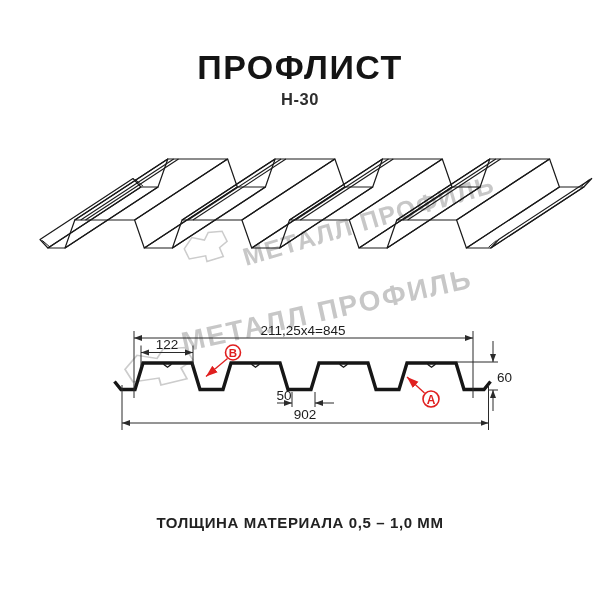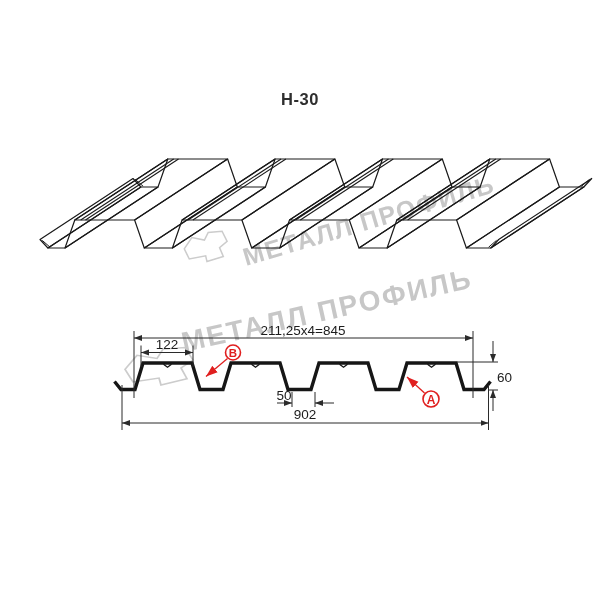--- a/index.html
+++ b/index.html
@@ -14,20 +14,21 @@
   svg{position:absolute;top:0;left:0;}
   text{font-family:"Liberation Sans",sans-serif;}
   .dimtxt{font-size:13.5px;fill:#1c1c1c;}
   .wmtxt{font-weight:bold;fill:#c7c7c7;}
 </style>
 </head>
 <body>
 
 <div class="page">
 
+  <div class="title">ПРОФЛИСТ</div>
   <div class="subtitle">Н-30</div>
 
   <svg width="600" height="600" viewBox="0 0 600 600">
     <defs>
       <marker id="arr" viewBox="0 0 8 8" refX="8" refY="4" markerWidth="8" markerHeight="8" orient="auto-start-reverse">
         <path d="M0,1 L8,4 L0,7 z" fill="#2b2b2b"></path>
       </marker>
       <marker id="arr-red" viewBox="0 0 9 8" refX="9" refY="4" markerWidth="9" markerHeight="8" orient="auto-start-reverse">
         <path d="M0,0.8 L9,4 L0,7.2 z" fill="#e01f1f"></path>
       </marker>
@@ -140,13 +141,14 @@
       <circle cx="233" cy="352.5" r="7.5" fill="#ffffff" stroke="#e01f1f" stroke-width="1.6"></circle>
       <text x="233" y="356.8" text-anchor="middle" font-size="11.5" font-weight="bold" fill="#e01f1f">В</text>
     </g>
     <g>
       <line x1="424.5" y1="393" x2="407" y2="377" stroke="#e01f1f" stroke-width="1.3" marker-end="url(#arr-red)"></line>
       <circle cx="431" cy="399" r="8" fill="#ffffff" stroke="#e01f1f" stroke-width="1.6"></circle>
       <text x="431" y="403.5" text-anchor="middle" font-size="12" font-weight="bold" fill="#e01f1f">А</text>
     </g>
   </svg>
 
+  <div class="footer">ТОЛЩИНА МАТЕРИАЛА 0,5 – 1,0 ММ</div>
 </div>
 
 </body></html>

